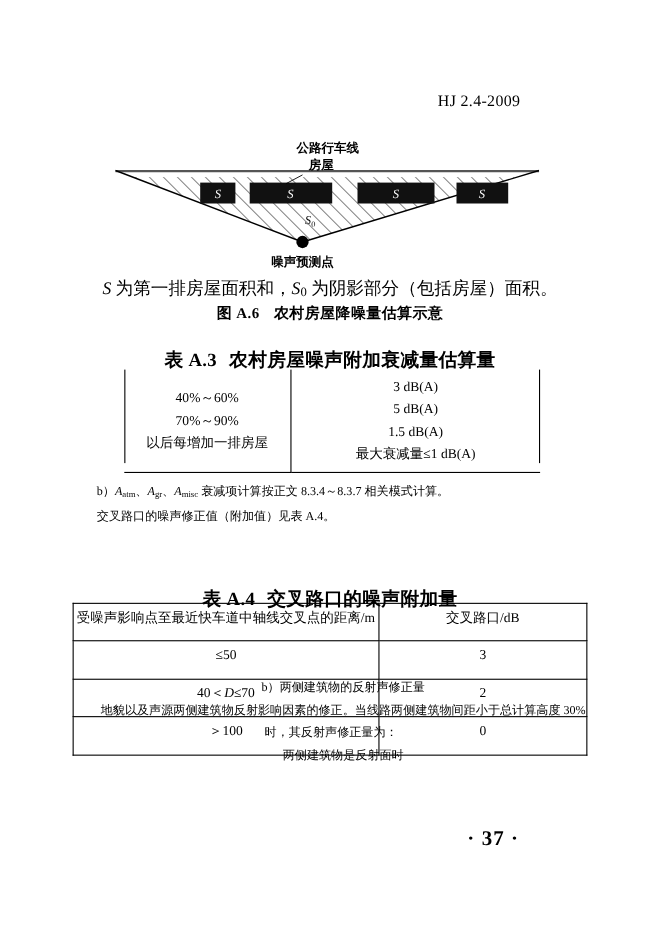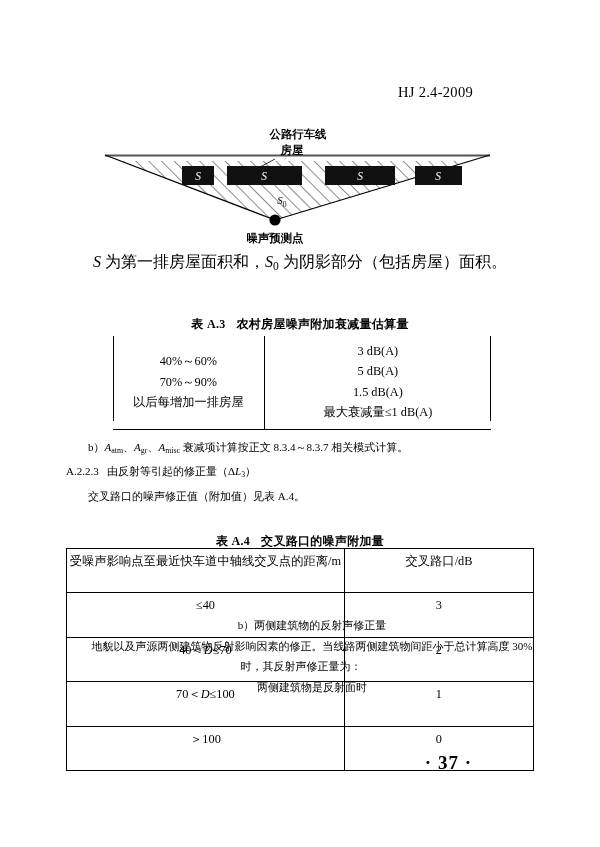--- a/index.html
+++ b/index.html
@@ -62,21 +62,21 @@
     letter-spacing: 0.4px;
   }
   .fig-caption .gap { display: inline-block; width: 13px; }
 
   
   .table-caption {
     position: absolute;
     width: 600px;
     left: 0;
     text-align: center;
-    font-size: 12px;
+    font-size: 17px;
     font-weight: bold;
     letter-spacing: 0.3px;
   }
   .table-caption .gap { display: inline-block; width: 11px; }
   #caption-a3 { top: 316px; }
   #caption-a4 { top: 533px; }
 
   
   .table-a3 {
     position: absolute;
@@ -127,21 +127,21 @@
     position: absolute;
     top: 548px;
     left: 66px;
     width: 468px;
     border-collapse: collapse;
     font-size: 12.3px;
   }
   .table-a4 td {
     border: 1px solid #000;
     text-align: center;
-    padding: 4px 0 22px 0;
+    padding: 4px 0 12px 0;
     font-weight: normal;
     line-height: 1.42;
   }
   .table-a4 .c-left  { width: 59.5%; }
   .table-a4 .c-right { width: 40.5%; }
 
   
   .body-text {
     position: absolute;
     font-size: 11px;
@@ -215,20 +215,23 @@
       <text x="238" y="14" font-size="11.4" text-anchor="middle" font-family="Liberation Sans, sans-serif" font-weight="bold">公路行车线</text>
       <text x="232" y="30" font-size="11.4" text-anchor="middle" font-family="Liberation Sans, sans-serif" font-weight="bold">房屋</text>
       <text x="215" y="118" font-size="11.4" text-anchor="middle" font-family="Liberation Sans, sans-serif" font-weight="bold">噪声预测点</text>
     </svg>
   </div>
 
   <div class="fig-note">
     <span class="ital">S</span> 为第一排房屋面积和，<span class="ital">S</span><sub>0</sub> 为阴影部分（包括房屋）面积。
   </div>
 
+  <div class="fig-caption">
+    <span>图 A.6</span><span class="gap"></span><span>农村房屋降噪量估算示意</span>
+  </div>
 
   <div class="table-caption" id="caption-a3">
     <span>表 A.3</span><span class="gap"></span><span>农村房屋噪声附加衰减量估算量</span>
   </div>
 
   <div class="outer-l3"></div>
   <div class="outer-r3"></div>
 
   <table class="table-a3">
     <tbody>
@@ -244,46 +247,41 @@
         <span class="stack-line">1.5 dB(A)</span>
         <span class="stack-line">最大衰减量≤1 dB(A)</span>
       </td>
     </tr>
   </tbody>
     </table>
 
   <div class="body-text" id="para-after-a3">
     <span class="indent2"><span>b）</span><span class="ital">A</span><sub>atm</sub><span>、</span><span class="ital">A</span><sub>gr</sub><span>、</span><span class="ital">A</span><sub>misc</sub><span> 衰减项计算按正文 8.3.4～8.3.7 相关模式计算。</span></span>
 
-    <span class="indent0"><span>A.2.2.3</span>&nbsp;&nbsp;&nbsp;<span>由反射等引起的修正量（Δ</span><span class="ital">L</span><sub>3</sub><span>）</span></span>
 
     <span class="indent2">交叉路口的噪声修正值（附加值）见表 A.4。</span>
   </div>
 
   <div class="table-caption" id="caption-a4">
     <span>表 A.4</span><span class="gap"></span><span>交叉路口的噪声附加量</span>
   </div>
 
   <table class="table-a4">
     <tbody>
         <tr>
       <td class="c-left">受噪声影响点至最近快车道中轴线交叉点的距离/m</td>
       <td class="c-right">交叉路口/dB</td>
     </tr>
     <tr>
-      <td class="c-left"><span>≤40</span><span class="ital"></span><span></span></td>
+      <td class="c-left"><span>≤50</span><span class="ital"></span><span></span></td>
       <td class="c-right">3</td>
     </tr>
     <tr>
       <td class="c-left"><span>40＜</span><span class="ital">D</span><span>≤70</span></td>
       <td class="c-right">2</td>
-    </tr>
-    <tr>
-      <td class="c-left"><span>70＜</span><span class="ital">D</span><span>≤100</span></td>
-      <td class="c-right">1</td>
     </tr>
     <tr>
       <td class="c-left"><span>＞100</span><span class="ital"></span><span></span></td>
       <td class="c-right">0</td>
     </tr>
   </tbody>
     </table>
 
   <div class="body-text" id="para-bottom">
     <span class="indent2">b）两侧建筑物的反射声修正量</span>

